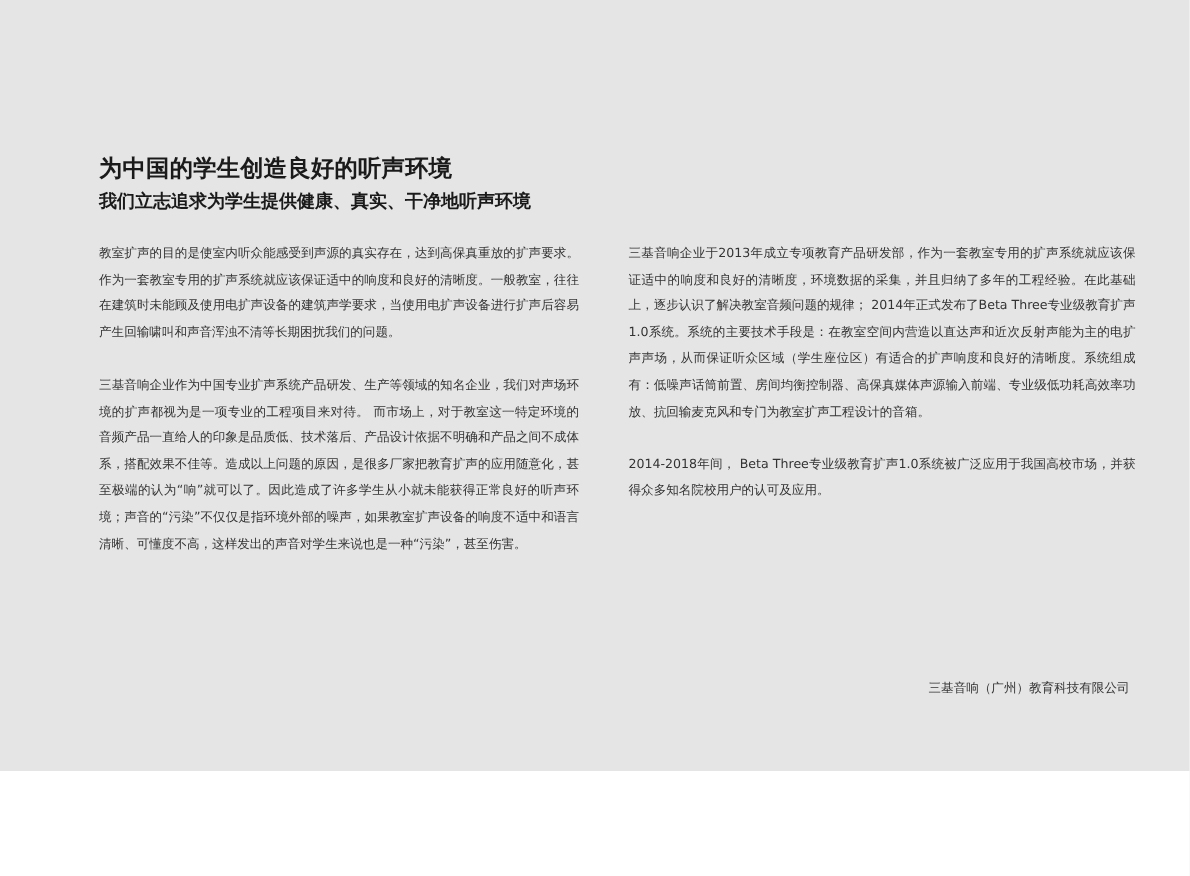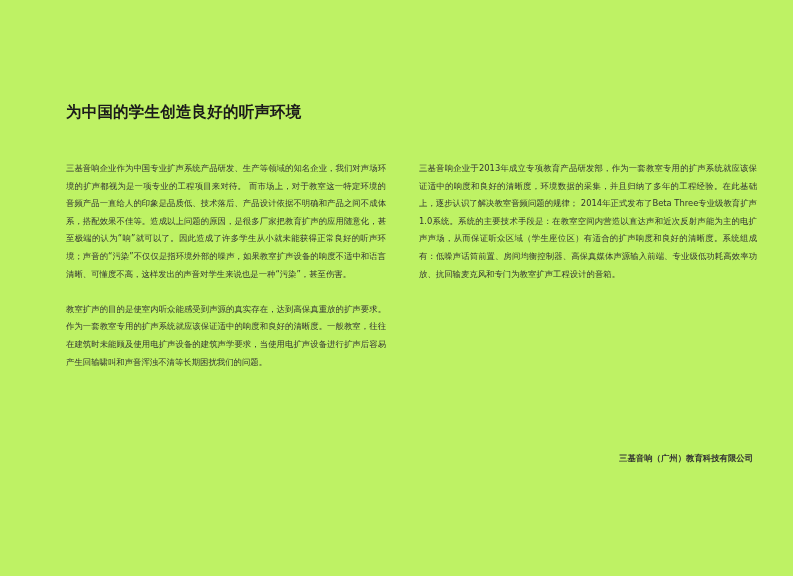--- a/index.html
+++ b/index.html
@@ -11,22 +11,22 @@
       width: 793px;
       height: 584px;
       position: relative;
       overflow: hidden;
       font-family: "DejaVu Sans", "Liberation Sans", sans-serif;
       color: #333333;
     }
     .page {
       position: absolute;
       left: 0; top: 0;
-      width: 793px; height: 576px;
-      background: #bef264;
+      width: 793px; height: 514px;
+      background: #e5e5e5;
     }
     .title {
       position: absolute;
       left: 66px;
       top: 102px;
       font-size: 15.5px;
       font-weight: bold;
       color: #1a1a1a;
       letter-spacing: 0.2px;
       white-space: nowrap;
@@ -65,32 +65,33 @@
     }
     .signature {
       position: absolute;
       right: 40px;
       top: 451px;
       font-size: 8.4px;
       line-height: 14px;
       color: #333333;
       white-space: nowrap;
       text-align: center;
-      font-weight: bold;
     }
   </style>
 </head>
 <body>
 
 <div class="page">
   <div class="title">为中国的学生创造良好的听声环境</div>
+  <div class="subtitle">我们立志追求为学生提供健康、真实、干净地听声环境</div>
 
   <div class="col col-left">
+    <p class="para">教室扩声的目的是使室内听众能感受到声源的真实存在，达到高保真重放的扩声要求。作为一套教室专用的扩声系统就应该保证适中的响度和良好的清晰度。一般教室，往往在建筑时未能顾及使用电扩声设备的建筑声学要求，当使用电扩声设备进行扩声后容易产生回输啸叫和声音浑浊不清等长期困扰我们的问题。</p>
     <p class="para">三基音响企业作为中国专业扩声系统产品研发、生产等领域的知名企业，我们对声场环境的扩声都视为是一项专业的工程项目来对待。 而市场上，对于教室这一特定环境的音频产品一直给人的印象是品质低、技术落后、产品设计依据不明确和产品之间不成体系，搭配效果不佳等。造成以上问题的原因，是很多厂家把教育扩声的应用随意化，甚至极端的认为“响”就可以了。因此造成了许多学生从小就未能获得正常良好的听声环境；声音的“污染”不仅仅是指环境外部的噪声，如果教室扩声设备的响度不适中和语言清晰、可懂度不高，这样发出的声音对学生来说也是一种“污染”，甚至伤害。</p>
-    <p class="para">教室扩声的目的是使室内听众能感受到声源的真实存在，达到高保真重放的扩声要求。作为一套教室专用的扩声系统就应该保证适中的响度和良好的清晰度。一般教室，往往在建筑时未能顾及使用电扩声设备的建筑声学要求，当使用电扩声设备进行扩声后容易产生回输啸叫和声音浑浊不清等长期困扰我们的问题。</p>
   </div>
 
   <div class="col col-right">
     <p class="para">三基音响企业于2013年成立专项教育产品研发部，作为一套教室专用的扩声系统就应该保证适中的响度和良好的清晰度，环境数据的采集，并且归纳了多年的工程经验。在此基础上，逐步认识了解决教室音频问题的规律； 2014年正式发布了Beta Three专业级教育扩声1.0系统。系统的主要技术手段是：在教室空间内营造以直达声和近次反射声能为主的电扩声声场，从而保证听众区域（学生座位区）有适合的扩声响度和良好的清晰度。系统组成有：低噪声话筒前置、房间均衡控制器、高保真媒体声源输入前端、专业级低功耗高效率功放、抗回输麦克风和专门为教室扩声工程设计的音箱。</p>
+    <p class="para">2014-2018年间， Beta Three专业级教育扩声1.0系统被广泛应用于我国高校市场，并获得众多知名院校用户的认可及应用。</p>
   </div>
 
   <div class="signature">三基音响（广州）教育科技有限公司</div>
 </div>
 
 </body></html>

